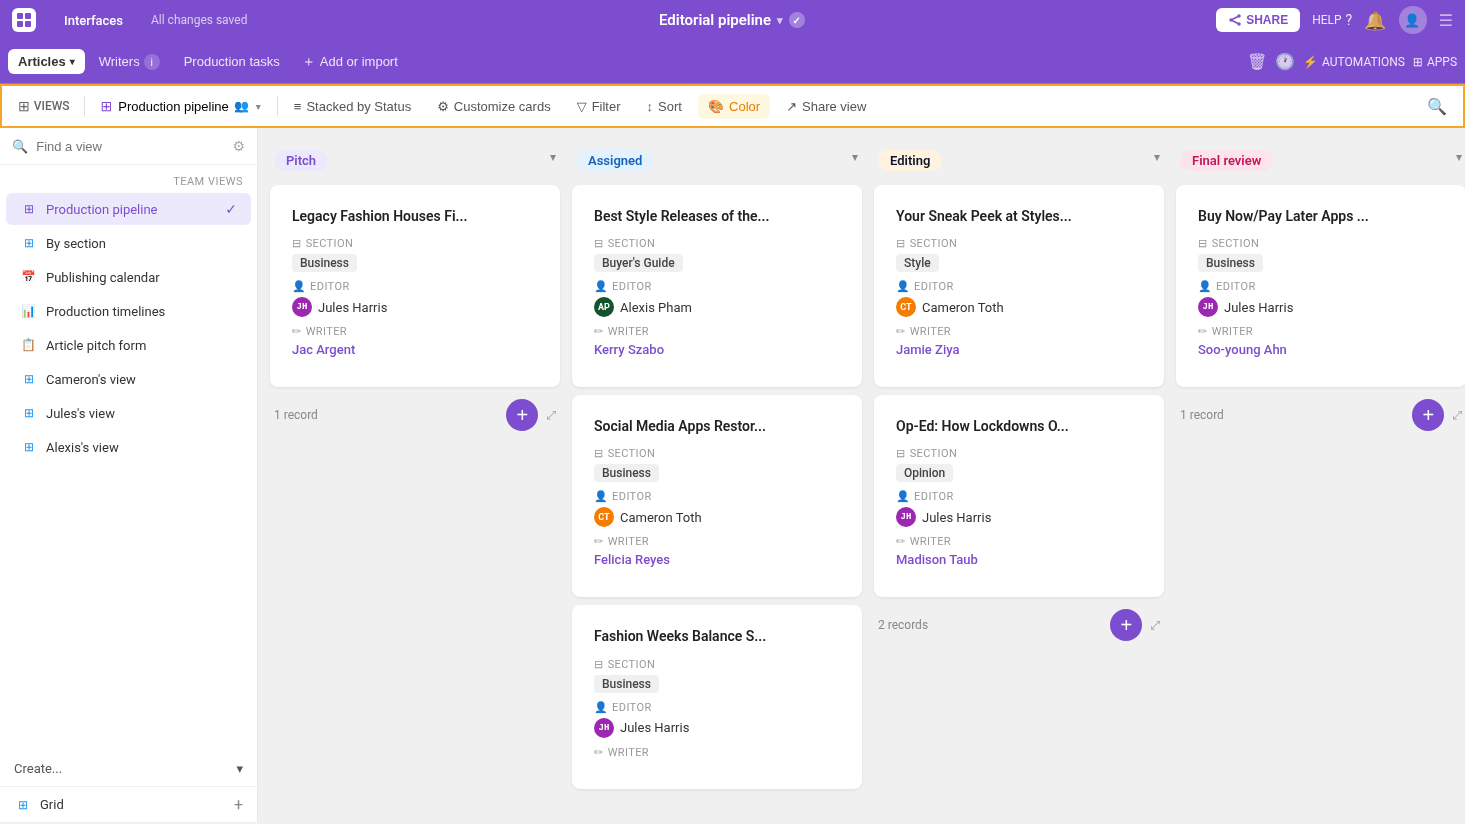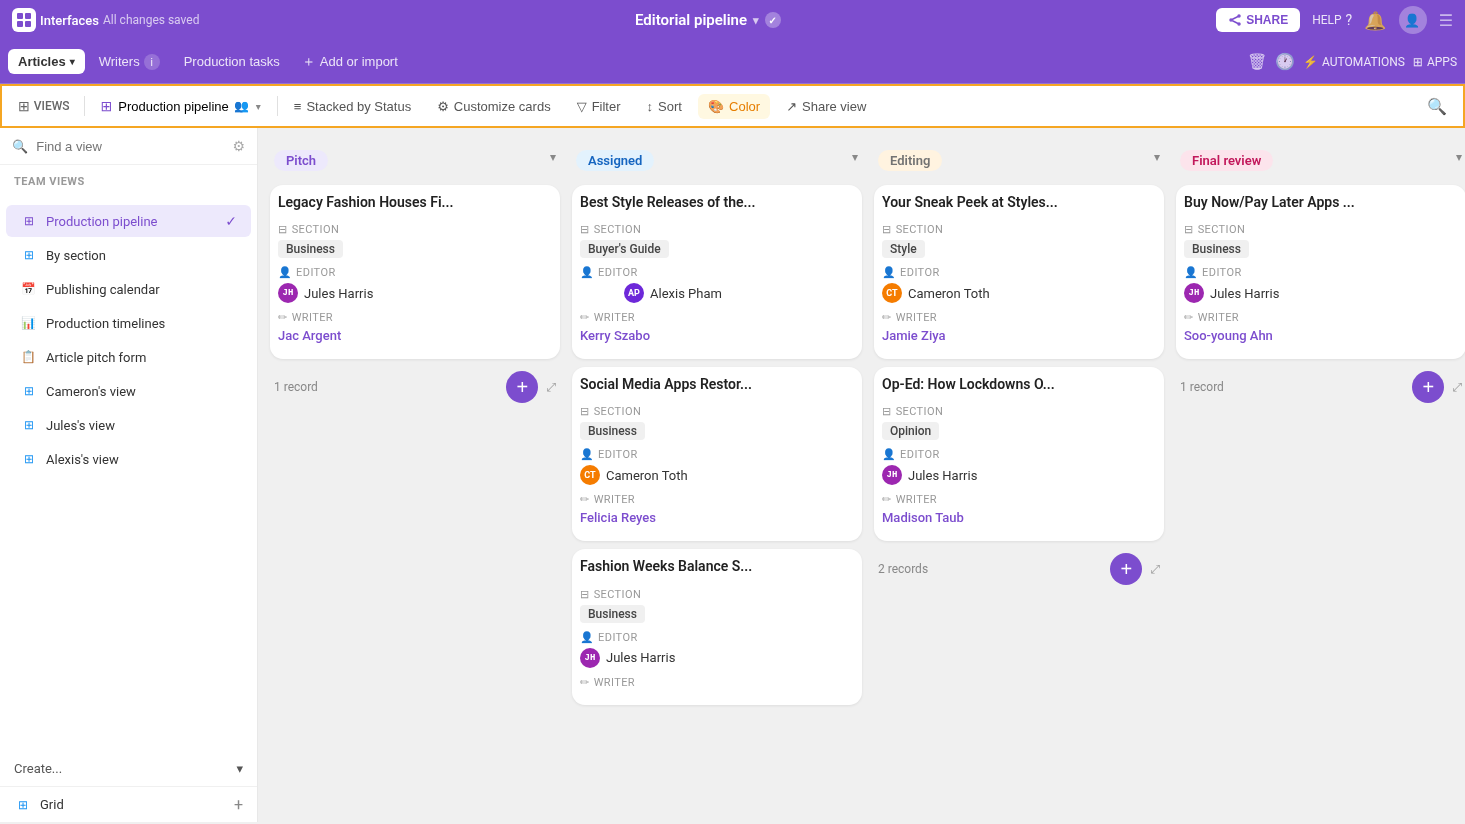--- a/index.html
+++ b/index.html
@@ -5,21 +5,21 @@
     * { box-sizing: border-box; margin: 0; padding: 0; }
     body { font-family: -apple-system, BlinkMacSystemFont, 'Segoe UI', Roboto, sans-serif; font-size: 13px; background: #f0f0f0; overflow: hidden; height: 824px; }
 
     
     .top-nav {
       background: #7c4dce;
       height: 40px;
       display: flex;
       align-items: center;
       padding: 0 12px;
-      gap: 4px;
+      gap: 28px;
       color: white;
     }
     .top-nav .app-logo {
       width: 24px; height: 24px;
       background: white;
       border-radius: 6px;
       display: flex; align-items: center; justify-content: center;
       color: #7c4dce;
       font-weight: bold;
       font-size: 12px;
@@ -189,24 +189,25 @@
       border: none;
       outline: none;
       font-size: 13px;
       color: #555;
       flex: 1;
       background: transparent;
     }
     .sidebar-section-label {
       font-size: 11px;
       color: #999;
-      font-weight: 700;
-      padding: 10px 14px 16px;
+      font-weight: 400;
+      padding: 10px 14px 4px;
       text-transform: uppercase;
       letter-spacing: 0.5px;
+      text-align: right;
     }
     .sidebar-item {
       display: flex;
       align-items: center;
       gap: 8px;
       padding: 7px 14px;
       cursor: pointer;
       border-radius: 6px;
       margin: 1px 6px;
       font-size: 13px;
@@ -266,34 +267,34 @@
     }
     .status-badge {
       border-radius: 20px;
       padding: 3px 12px;
       font-size: 13px;
       font-weight: 600;
       cursor: pointer;
     }
     .badge-purple { background: #ede9fc; color: #7c4dce; }
     .badge-blue { background: #e3f2fd; color: #1565c0; }
-    .badge-orange { background: #fff3e0; color: #737373; }
+    .badge-orange { background: #fff3e0; color: #0f172a; }
     .badge-pink { background: #fce4ec; color: #c2185b; }
     .column-chevron {
       margin-left: auto;
       color: #888;
       font-size: 12px;
       cursor: pointer;
     }
 
     
     .card {
       background: white;
-      border-radius: 13px;
-      padding: 8px;
+      border-radius: 8px;
+      padding: 22px;
       box-shadow: 0 1px 3px rgba(0,0,0,0.08);
       cursor: pointer;
     }
     .card-title {
       font-size: 14px;
       font-weight: 600;
       color: #222;
       margin-bottom: 12px;
       line-height: 1.3;
     }
@@ -336,21 +337,21 @@
     .avatar {
       width: 20px; height: 20px;
       border-radius: 50%;
       display: flex; align-items: center; justify-content: center;
       font-size: 9px;
       font-weight: 700;
       color: white;
       flex-shrink: 0;
     }
     .av-purple { background: #9c27b0; font-family: Liberation Mono, monospace; }
-    .av-teal { background: #6d28d9; margin-left: 44px; }
+    .av-teal { background: #14532d; }
     .av-orange { background: #f57c00; }
 
     
     .column-footer {
       display: flex;
       align-items: center;
       gap: 8px;
       padding: 4px;
       color: #888;
       font-size: 12px;

